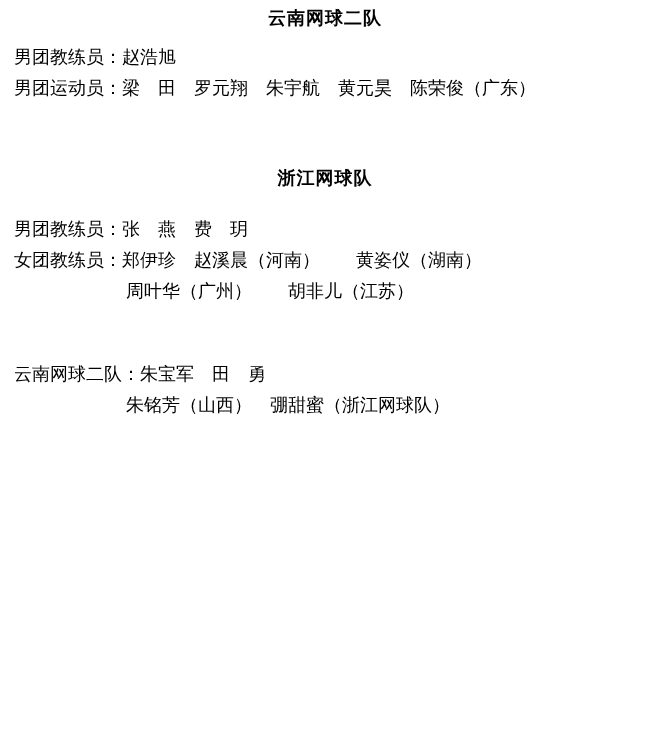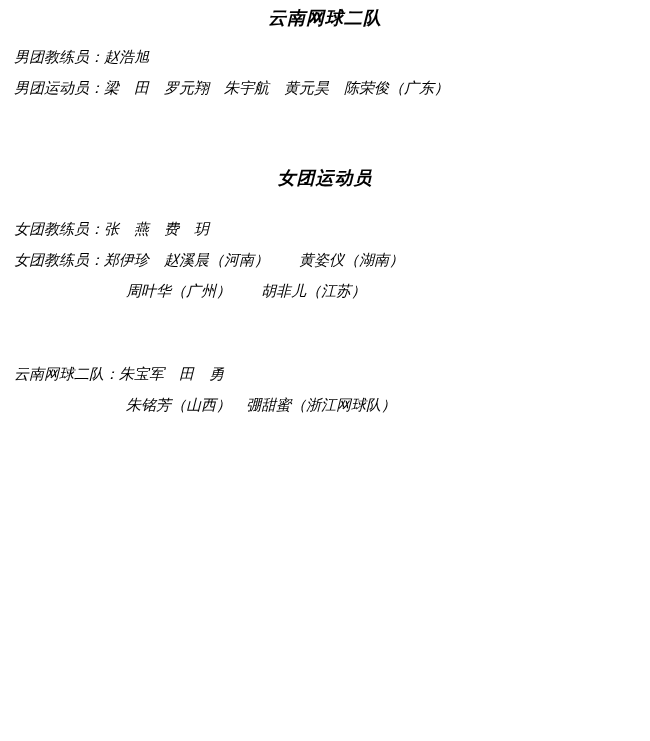--- a/index.html
+++ b/index.html
@@ -13,31 +13,30 @@
     font-family: "Liberation Serif", "DejaVu Serif", serif;
     color: #000000;
     overflow: hidden;
   }
   .page {
     width: 650px;
     height: 741px;
     box-sizing: border-box;
     padding: 4px 14px 0 14px;
     position: relative;
-    font-style: italic;
   }
   .team-title {
     text-align: center;
     font-size: 18px;
     font-weight: bold;
     letter-spacing: 1px;
     line-height: 28px;
   }
   .entry {
-    font-size: 15px;
+    font-size: 18px;
     line-height: 31px;
     white-space: pre;
     text-indent: 0;
   }
   .entry.indented {
     padding-left: 112px;
   }
   .spacer-sm { height: 10px; }
   .spacer-md { height: 22px; }
   .spacer-lg { height: 30px; }
@@ -54,23 +53,23 @@
     <div class="entry">男团教练员：赵浩旭</div>
     <div class="entry">男团运动员：梁　田　罗元翔　朱宇航　黄元昊　陈荣俊（广东）</div>
   </div>
 
   <div class="spacer-lg"></div>
 
 
   <div class="spacer-lg"></div>
 
   <div class="block">
-    <div class="team-title">女团运动员</div>
+    <div class="team-title">浙江网球队</div>
     <div class="spacer-md"></div>
-    <div class="entry">女团教练员：张　燕　费　玥</div>
+    <div class="entry">男团教练员：张　燕　费　玥</div>
     <div class="entry">女团教练员：郑伊珍　赵溪晨（河南）　　黄姿仪（湖南）</div>
     <div class="entry indented">周叶华（广州）　　胡非儿（江苏）</div>
   </div>
 
   <div class="spacer-lg"></div>
 
   <div class="block">
     <div class="spacer-md"></div>
     <div class="entry">云南网球二队：朱宝军　田　勇</div>
     <div class="entry indented">朱铭芳（山西）　弸甜蜜（浙江网球队）</div>

